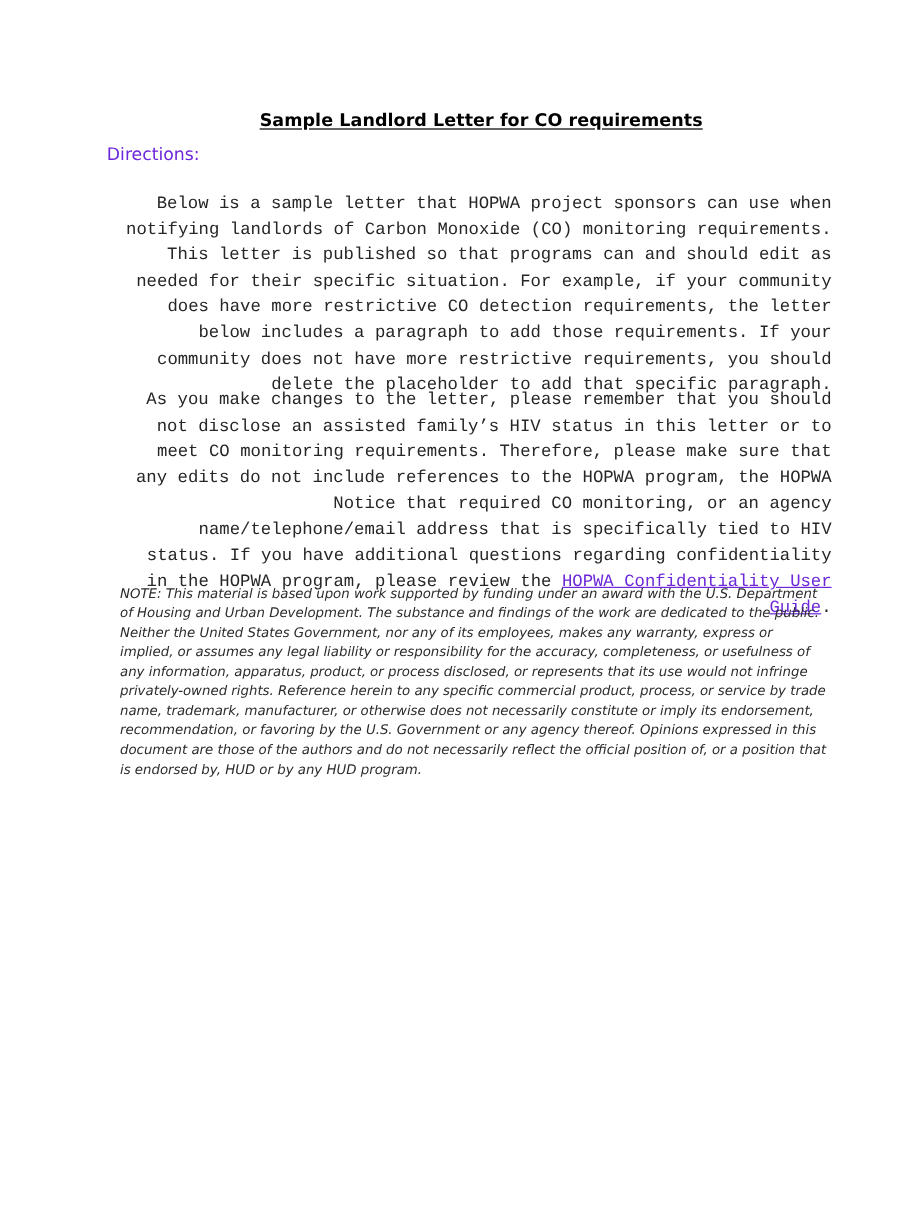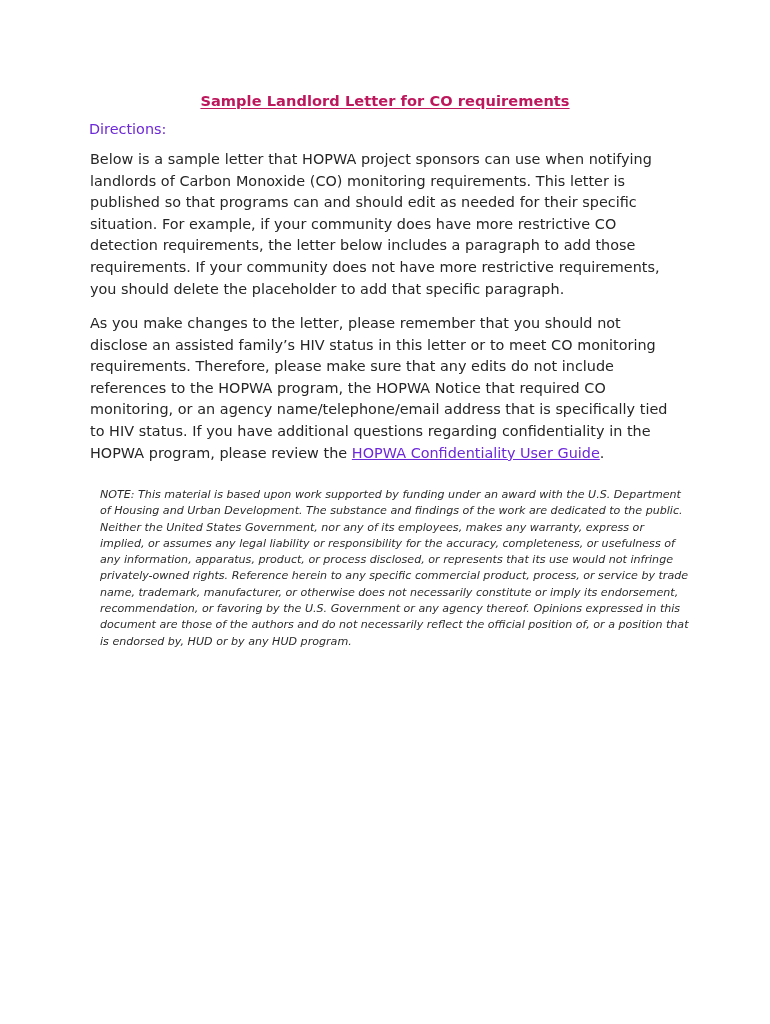--- a/index.html
+++ b/index.html
@@ -35,49 +35,50 @@
 
   .doc-title {
     margin: 0;
     padding: 0;
     font-size: 14.6px;
     font-weight: bold;
     text-align: center;
     text-decoration: underline;
     text-underline-offset: 2px;
     letter-spacing: 0.05px;
-    color: #be185d;
+    color: #000000;
     position: absolute;
     top: 92px;
-    left: 0;
+    left: 16px;
     width: 592px;
     line-height: 1.25;
   }
 
   .directions-label {
     position: absolute;
     top: 119px;
     left: 0;
     margin: 0;
     font-size: 14.4px;
     line-height: 21.5px;
     color: #6d28d9;
     white-space: nowrap;
   }
 
   .body-para {
     position: absolute;
     left: 0;
     width: 592px;
-    margin: 1px;
+    margin: 12px;
     font-size: 14.4px;
     line-height: 21.6px;
     color: #262626;
-    text-align: left;
+    text-align: right;
     word-spacing: 0.1px;
+    font-family: Liberation Mono, monospace;
   }
 
   .para-intro { top: 148px; }
   .para-confidentiality { top: 312px; }
 
   .doc-link {
     color: #6d28d9;
     text-decoration: underline;
     text-underline-offset: 1px;
     cursor: pointer;

